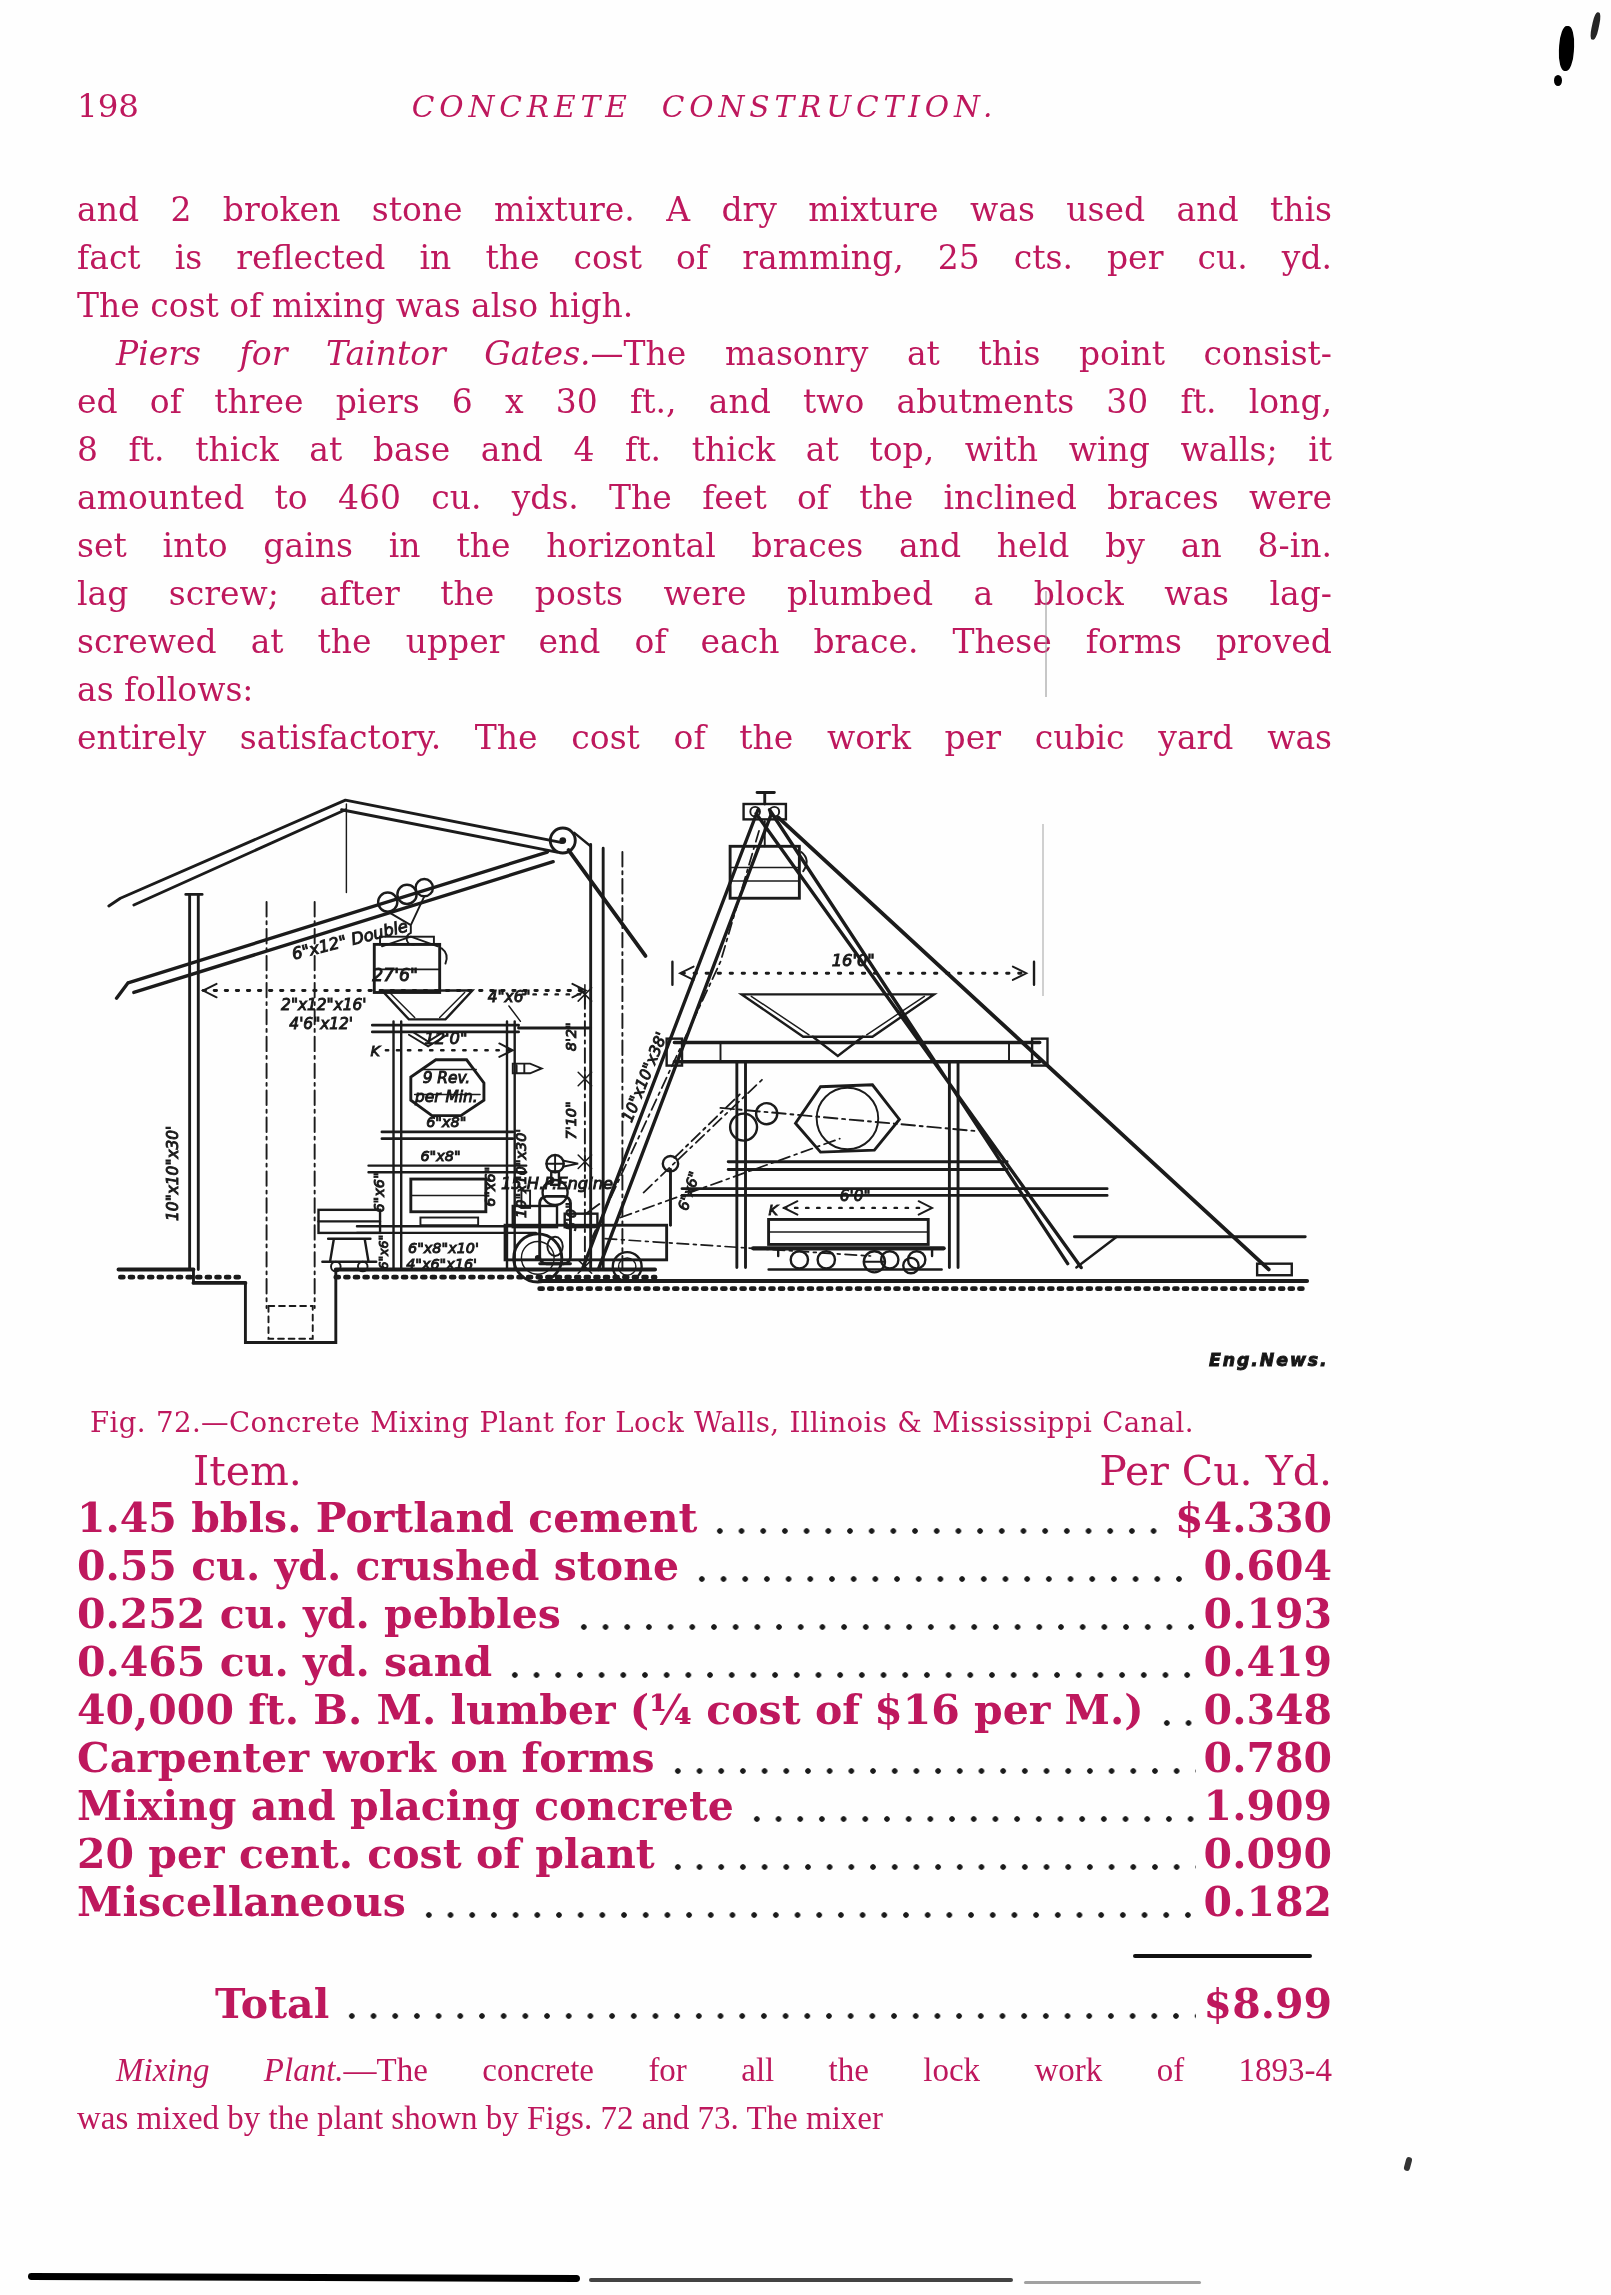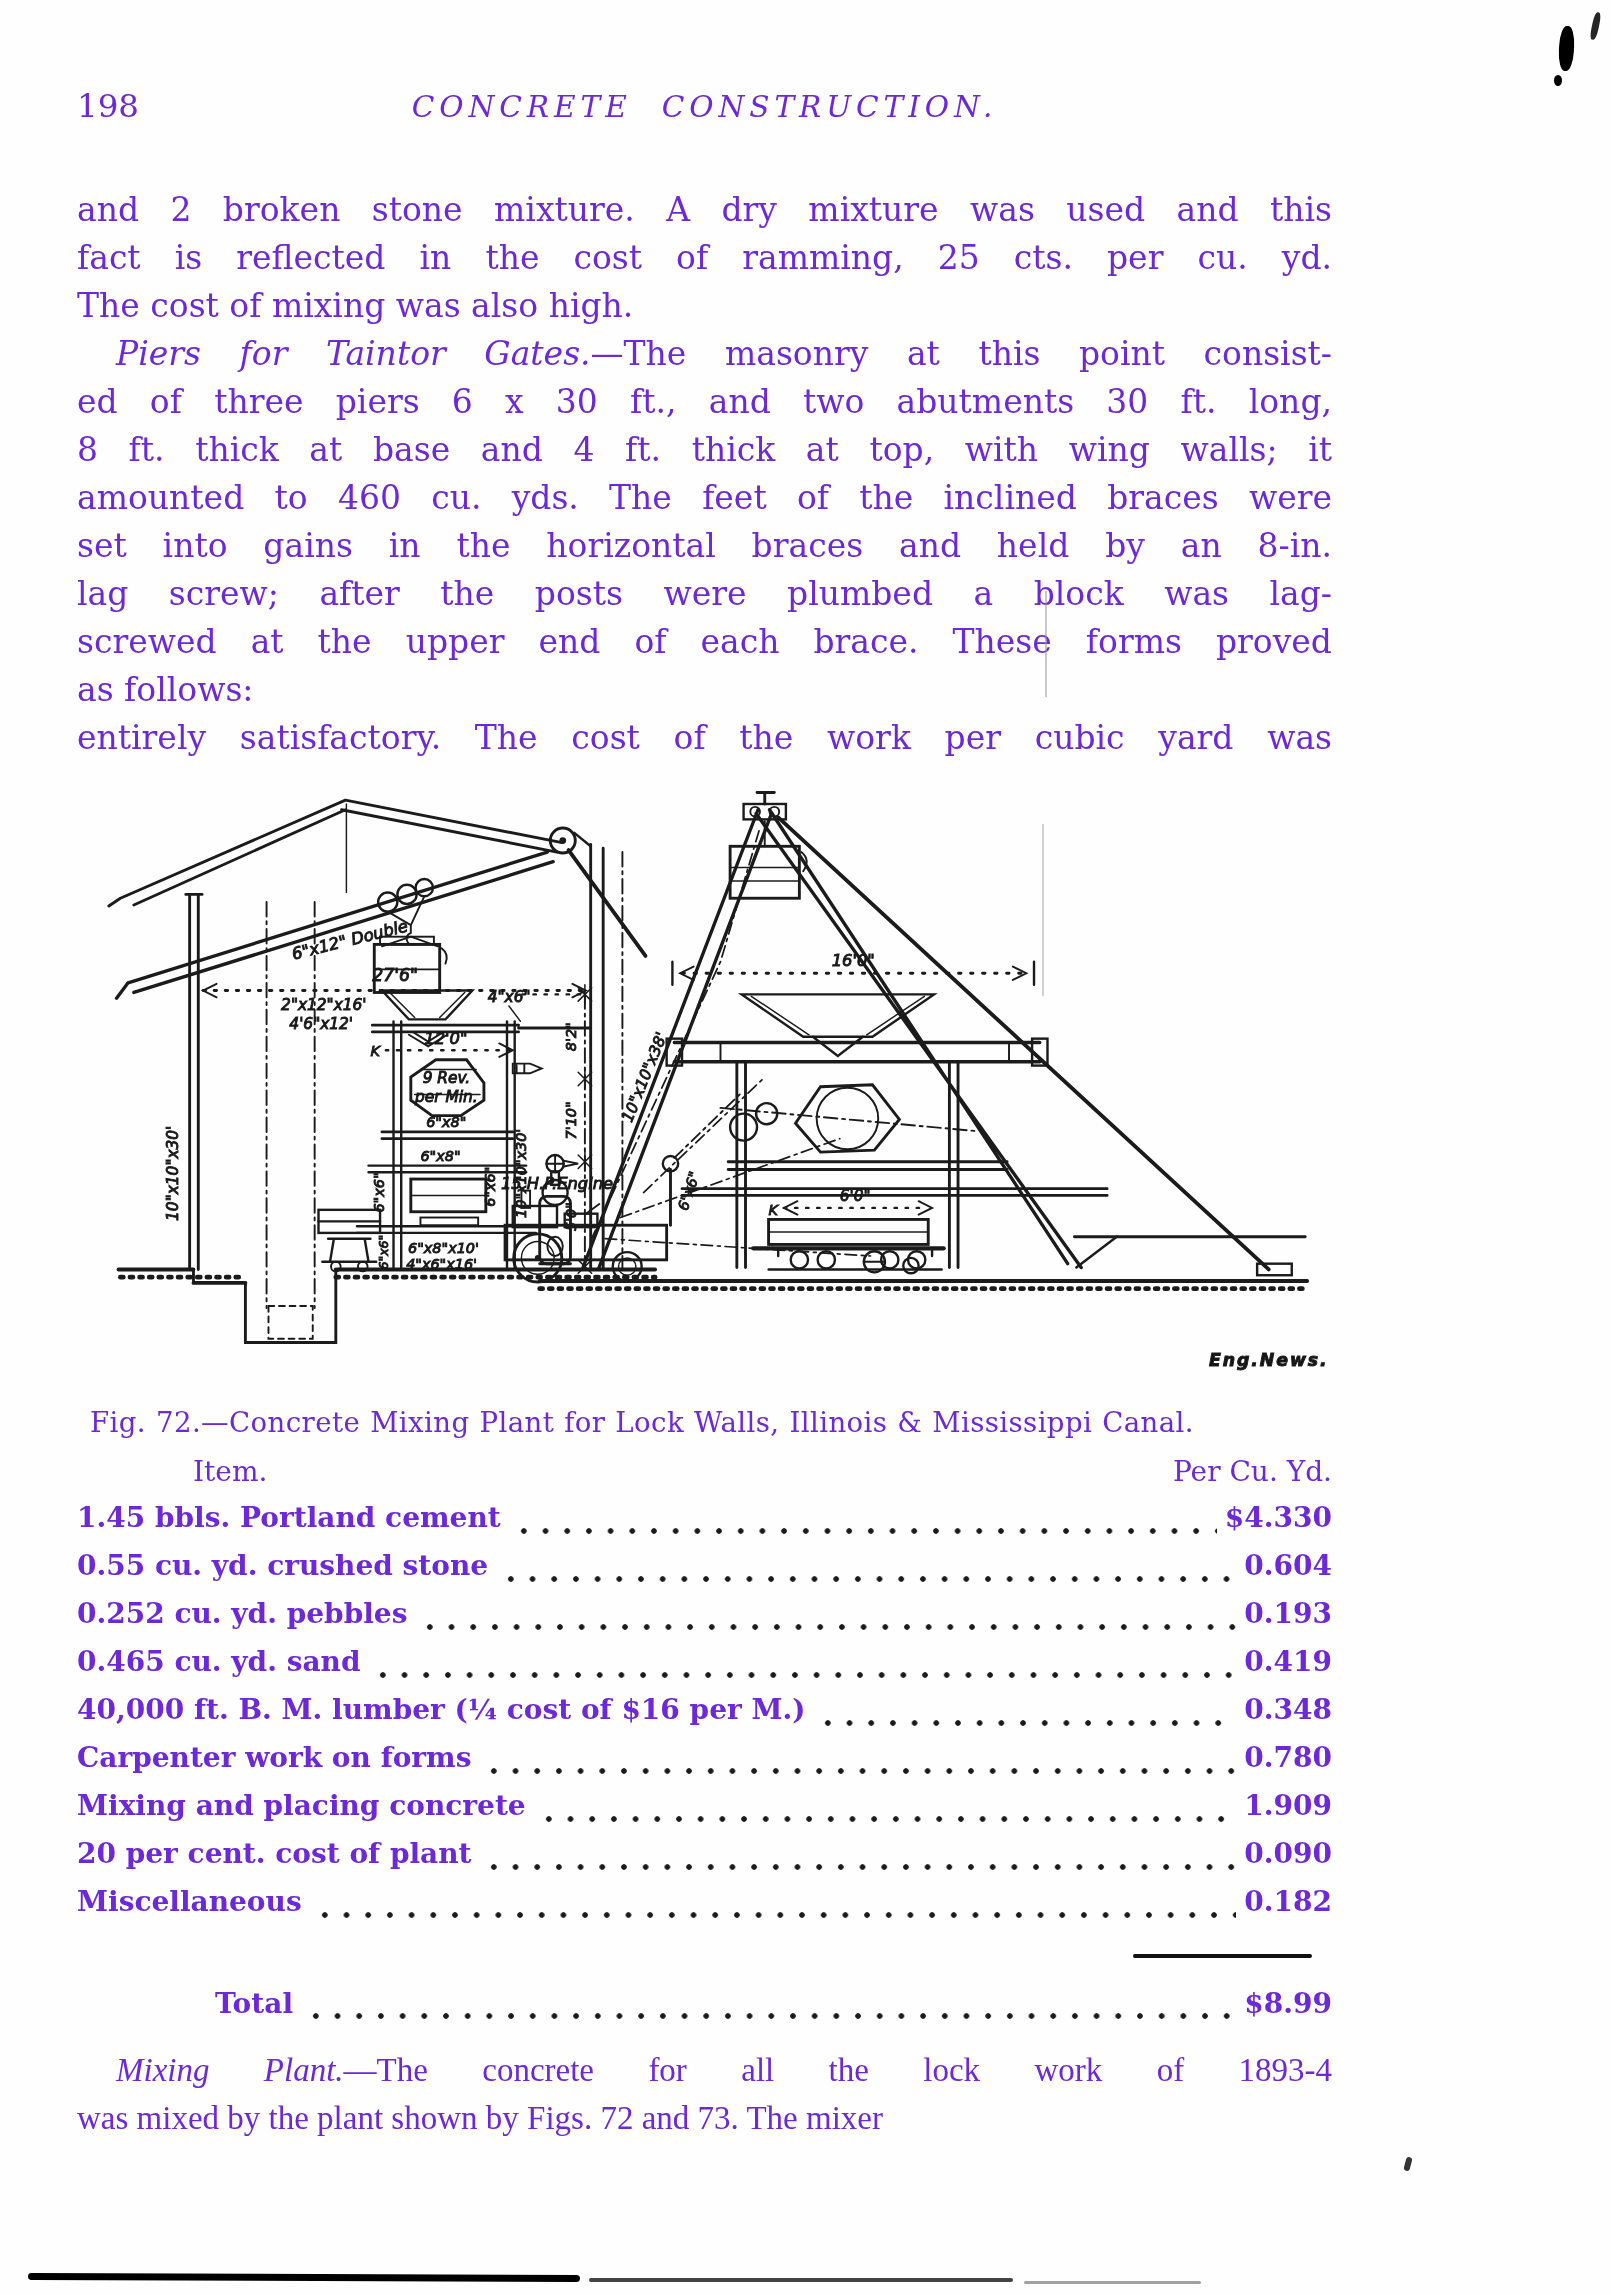--- a/index.html
+++ b/index.html
@@ -1,34 +1,34 @@
 <!DOCTYPE html>
 <html><head>
 <meta charset="utf-8">
 <style>
   html,body{margin:0;padding:0;background:#ffffff;}
   .page{position:relative;width:1612px;height:2295px;background:#fefefe;overflow:hidden;
-        font-family:"DejaVu Serif",serif;color:#6d28d9;}
+        font-family:"DejaVu Serif",serif;color:#be185d;}
   .content{position:absolute;left:77px;top:87px;width:1255px;}
   
   .runhead{display:flex;align-items:baseline;margin-bottom:61px;}
   .pagenum{font-size:32.5px;width:167px;}
   .runtitle{flex:1;text-align:center;font-style:italic;font-size:29.6px;letter-spacing:4.9px;word-spacing:15.8px;}
   .runspacer{width:167px;}
   
   .bline{font-size:33px;line-height:48px;text-align:justify;text-align-last:justify;}
   .bline.noj{text-align-last:auto;}
   .indent{padding-left:39px;}
   .lead{font-style:italic;}
   
   .figure{position:relative;width:1231px;margin:25.6px 0 0 27.6px;}
   .figure svg{display:block;}
   .caption{font-size:27.6px;line-height:33px;margin-top:9.9px;letter-spacing:0.4px;text-align:justify;text-align-last:justify;padding-right:138px;margin-left:13px;}
   
-  .ctable{margin-top:9.9px;font-size:28px;}
+  .ctable{margin-top:9.9px;font-size:41px;}
   .thead{display:flex;line-height:45px;}
   .th-item{padding-left:116px;}
   .th-fill{flex:1;}
   .trow{display:flex;align-items:baseline;line-height:48px;font-weight:bold;}
   .leader{flex:1;align-self:stretch;margin:0 7.9px 0 9.9px;
           background-image:radial-gradient(circle,#1a1a1a 2.4px,rgba(0,0,0,0) 3.1px);
           background-size:21.7px 9.9px;background-repeat:repeat-x;background-position:2px calc(100% - 6.9px);}
   .tval{text-align:right;}
   .rule{height:3.9px;background:#111;width:179px;margin:27.6px 19.7px 0 auto;border-radius:2px;}
   .totrow{margin-top:21.7px;}

